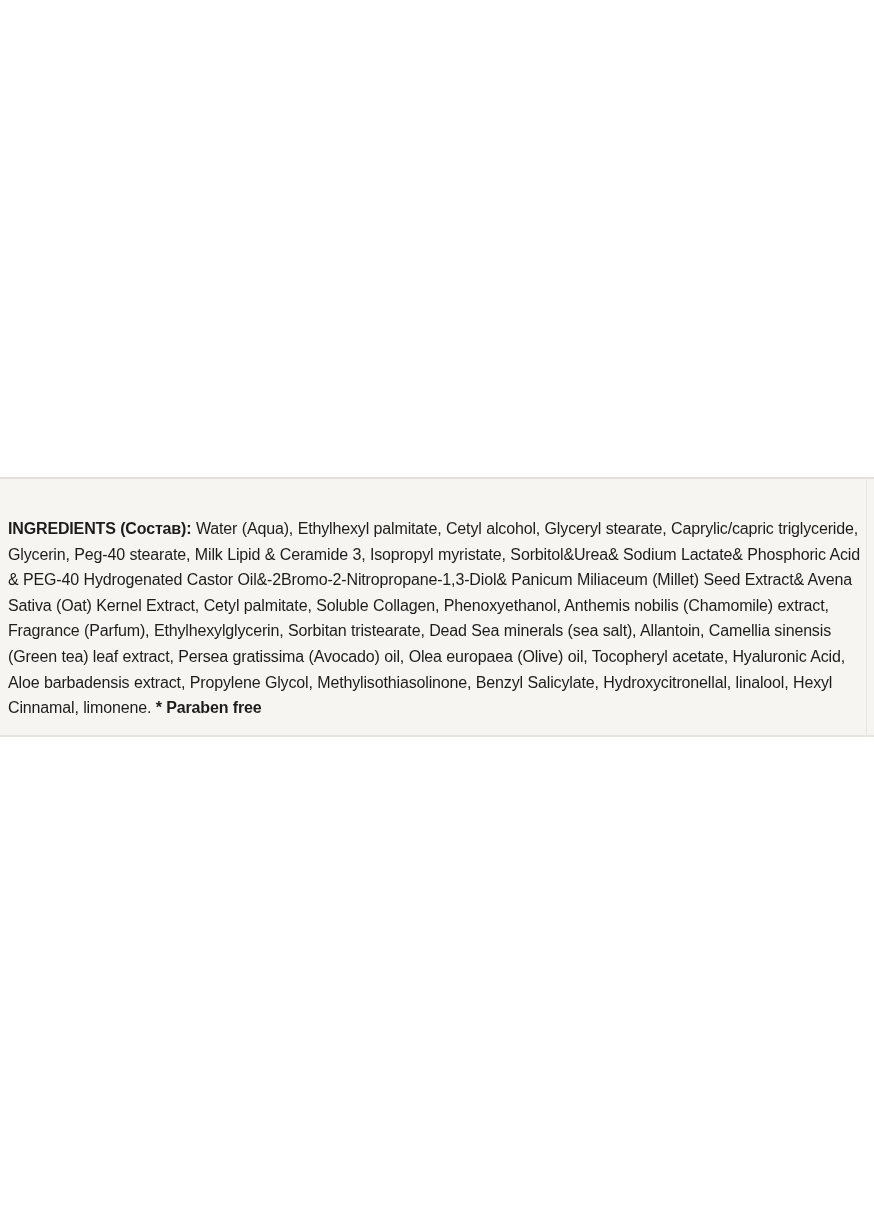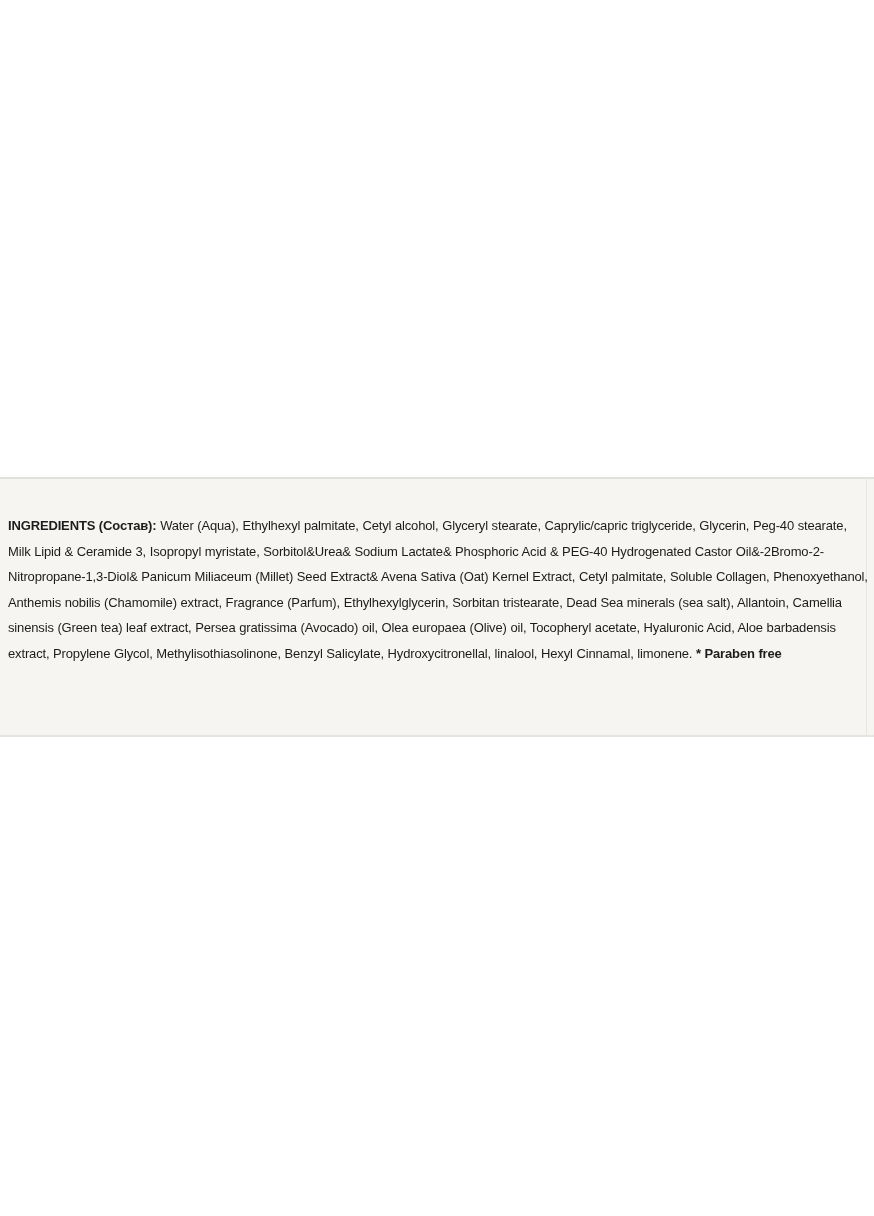--- a/index.html
+++ b/index.html
@@ -61,21 +61,21 @@
     width: 1px;
     height: 260px;
     background: #e8e6e0;
   }
 
   .ingredients-block {
     position: absolute;
     left: 8px;
     top: 500px;
     width: 860px;
-    font-size: 13px;
+    font-size: 16px;
     line-height: 25.6px;
     letter-spacing: -0.15px;
     text-align: left;
     color: #1c1c1c;
     word-spacing: 0.2px;
   }
 
   .ingredients-heading {
     font-weight: bold;
   }

